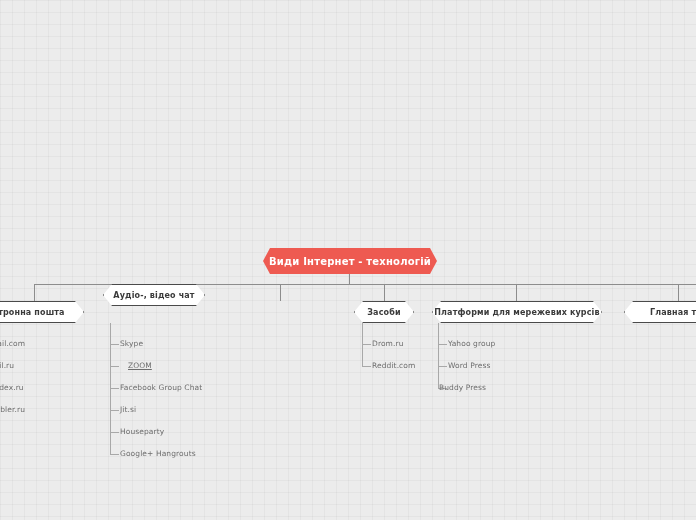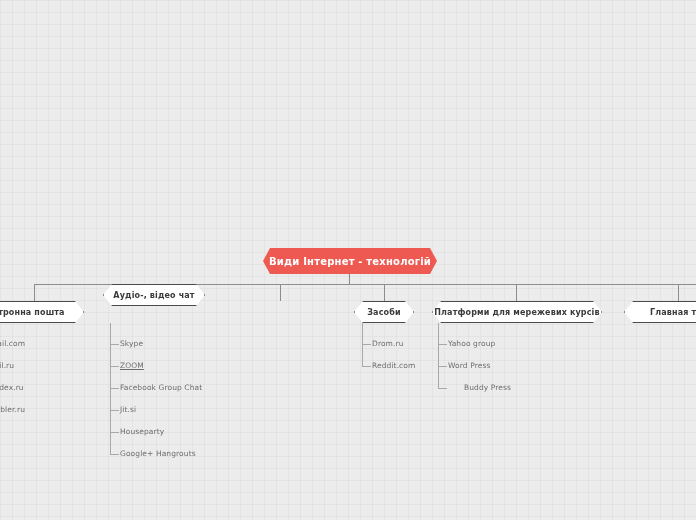--- a/index.html
+++ b/index.html
@@ -134,21 +134,21 @@
   <div class="vline leaf" style="left:110px; top:323px; height:131px;"></div>
 
   <div class="hline leaf" style="left:110px; top:344px; width:9px;"></div>
   <div class="hline leaf" style="left:110px; top:366px; width:9px;"></div>
   <div class="hline leaf" style="left:110px; top:388px; width:9px;"></div>
   <div class="hline leaf" style="left:110px; top:410px; width:9px;"></div>
   <div class="hline leaf" style="left:110px; top:432px; width:9px;"></div>
   <div class="hline leaf" style="left:110px; top:454px; width:9px;"></div>
 
   <div class="leaf-label" style="left:120px; top:339px;">Skype</div>
-  <div class="leaf-label" style="left:120px; top:361px;text-decoration:underline;">ZOOM</div>
+  <div class="leaf-label" style="left:128px; top:361px;text-decoration:underline;">ZOOM</div>
   <div class="leaf-label" style="left:120px; top:383px;">Facebook Group Chat</div>
   <div class="leaf-label" style="left:120px; top:405px;">Jit.si</div>
   <div class="leaf-label" style="left:120px; top:427px;text-align:center;">Houseparty</div>
   <div class="leaf-label" style="left:120px; top:449px;">Google+ Hangrouts</div>
 
   <div class="vline leaf" style="left:362px; top:323px; height:43px;"></div>
 
   <div class="hline leaf" style="left:362px; top:344px; width:9px;"></div>
   <div class="hline leaf" style="left:362px; top:366px; width:9px;"></div>
 
@@ -156,15 +156,15 @@
   <div class="leaf-label" style="left:372px; top:361px;">Reddit.com</div>
 
   <div class="vline leaf" style="left:438px; top:323px; height:65px;"></div>
 
   <div class="hline leaf" style="left:438px; top:344px; width:9px;"></div>
   <div class="hline leaf" style="left:438px; top:366px; width:9px;"></div>
   <div class="hline leaf" style="left:438px; top:388px; width:9px;"></div>
 
   <div class="leaf-label" style="left:448px; top:339px;">Yahoo group</div>
   <div class="leaf-label" style="left:448px; top:361px;">Word Press</div>
-  <div class="leaf-label" style="left:464px; top:383px;">Buddy Press</div>
+  <div class="leaf-label" style="left:439px; top:383px;">Buddy Press</div>
 
 </div>
 
 </body></html>

